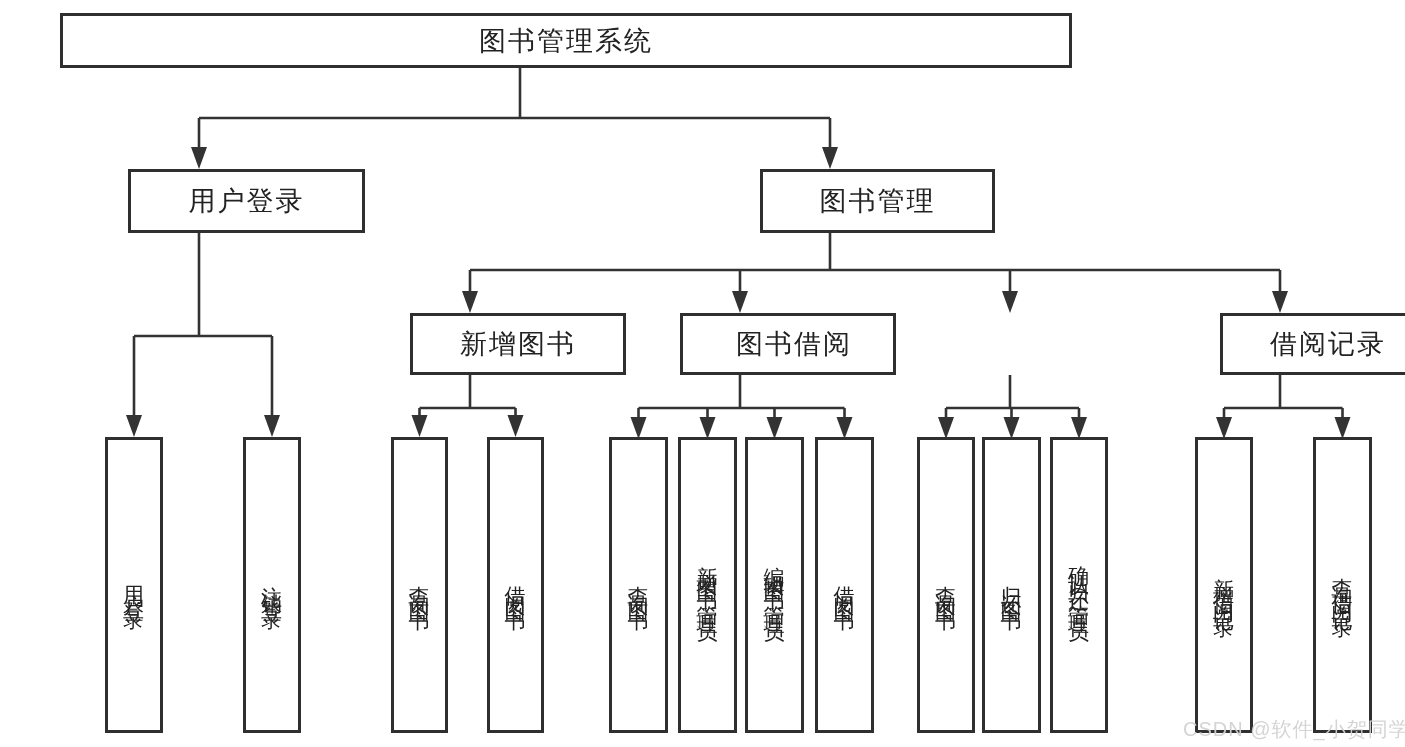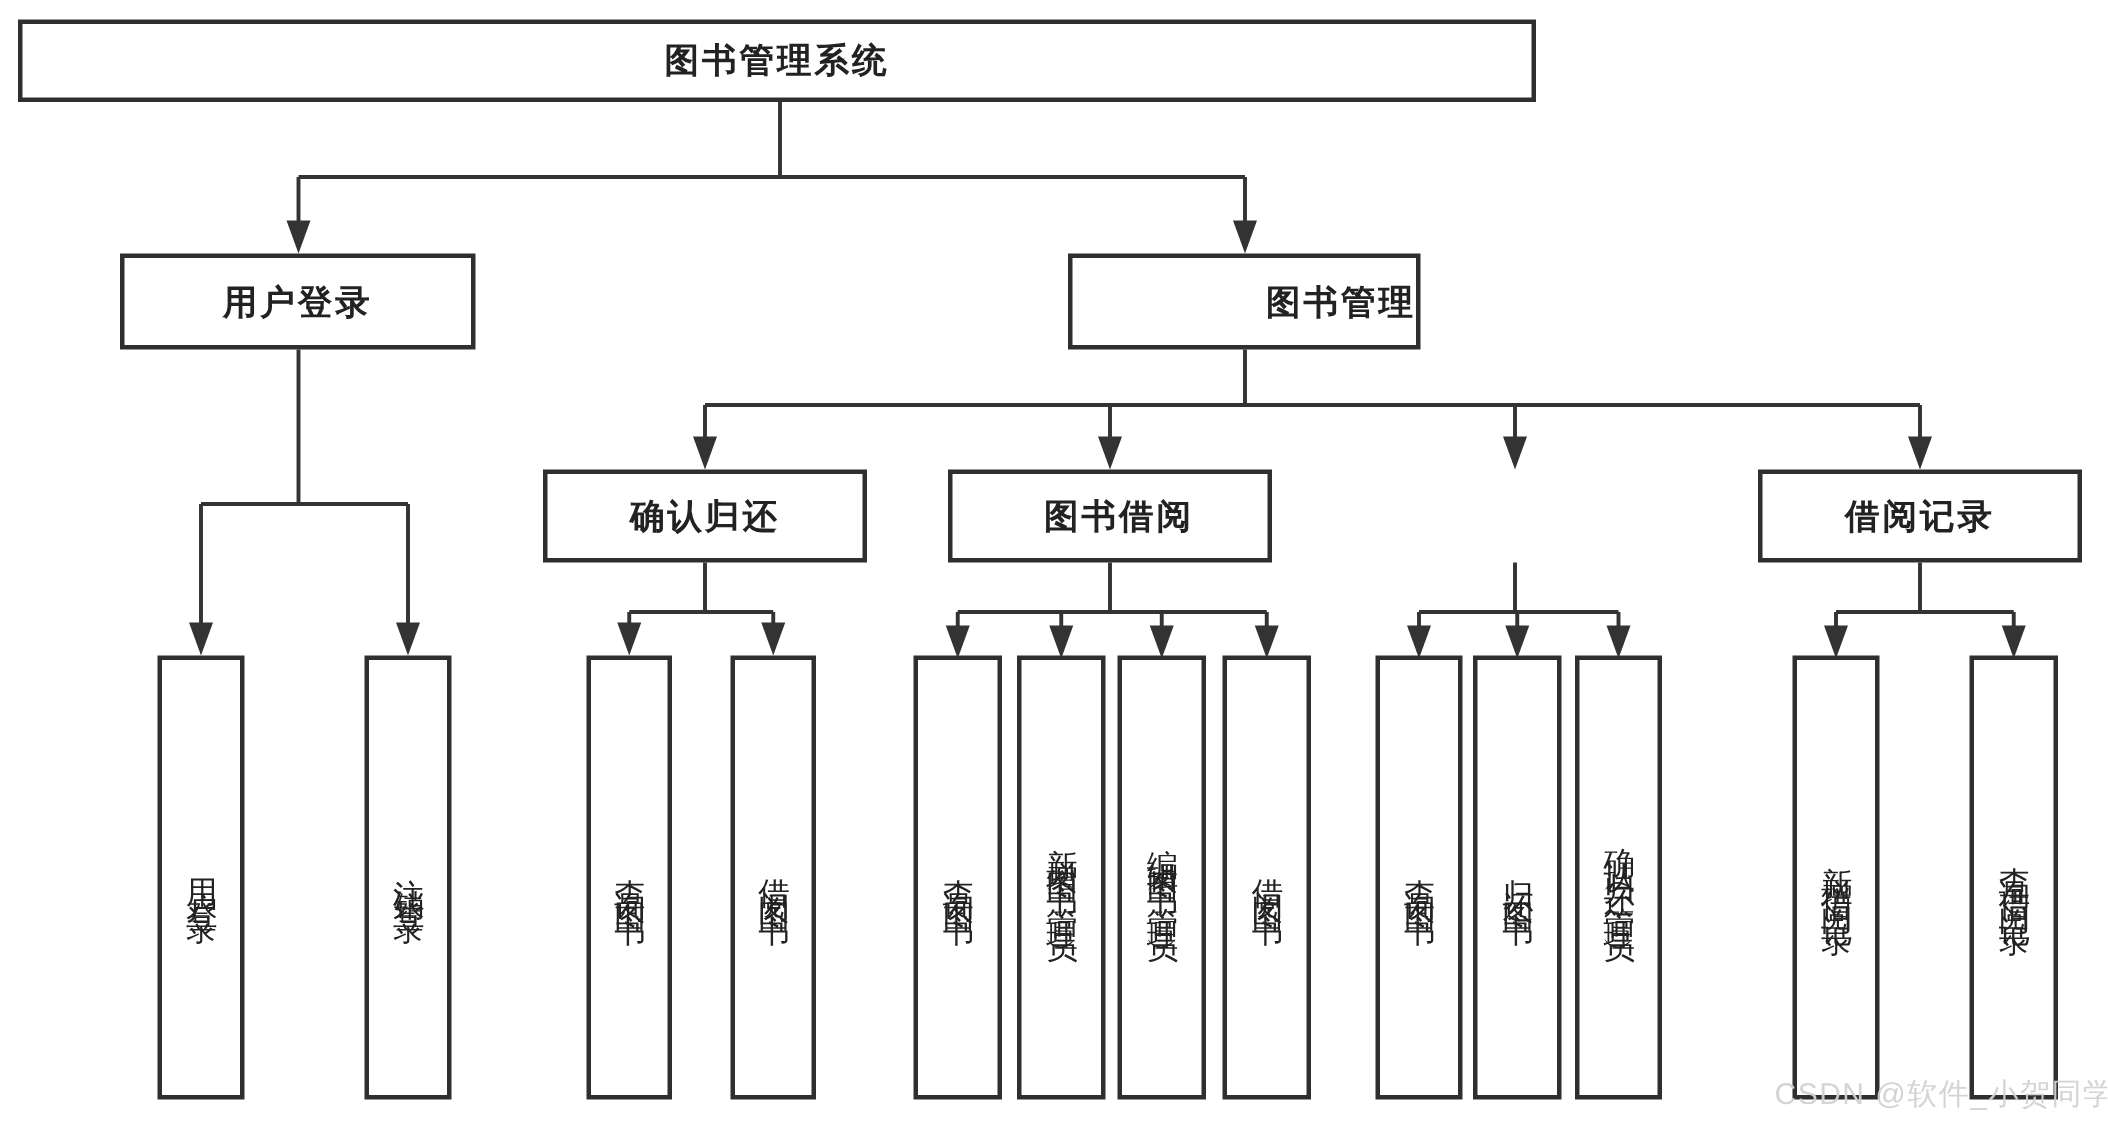--- a/index.html
+++ b/index.html
@@ -21,21 +21,21 @@
     position: absolute;
     box-sizing: border-box;
     border: 3px solid #2f2f2f;
     background: #ffffff;
     display: flex;
     align-items: center;
     justify-content: center;
     color: #222222;
     z-index: 1;
   }
-  .hbox { font-size: 23px; letter-spacing: 2px; font-weight: 700; }
+  .hbox { font-size: 27px; letter-spacing: 2px; font-weight: 400; margin-left: 48px; }
   .vbox { font-size: 21px; font-weight: 400; }
   .vbox .label {
     writing-mode: vertical-rl;
     text-orientation: mixed;
     letter-spacing: 8px;
     line-height: 1;
   }
   .watermark {
     position: absolute;
     left: 1183px;
@@ -93,26 +93,26 @@
     </g>
   </svg>
 
   <div class="box hbox" style="left:12px; top:13px; width:1012px; height:55px;">
     <span class="label">图书管理系统</span>
   </div>
 
   <div class="box hbox" style="left:80px; top:169px; width:237px; height:64px;">
     <span class="label">用户登录</span>
   </div>
-  <div class="box hbox" style="left:712px; top:169px; width:235px; height:64px;justify-content:flex-end;">
+  <div class="box hbox" style="left:712px; top:169px; width:235px; height:64px;">
     <span class="label">图书管理</span>
   </div>
 
   <div class="box hbox" style="left:362px; top:313px; width:216px; height:62px;">
-    <span class="label">确认归还</span>
+    <span class="label">新增图书</span>
   </div>
   <div class="box hbox" style="left:632px; top:313px; width:216px; height:62px;padding-left:12px;">
     <span class="label">图书借阅</span>
   </div>
   <div class="box hbox" style="left:1172px; top:313px; width:216px; height:62px;">
     <span class="label">借阅记录</span>
   </div>
 
   <div class="box vbox" style="left:105px; top:437px; width:58px; height:296px;">
     <span class="label">用户登录</span>

